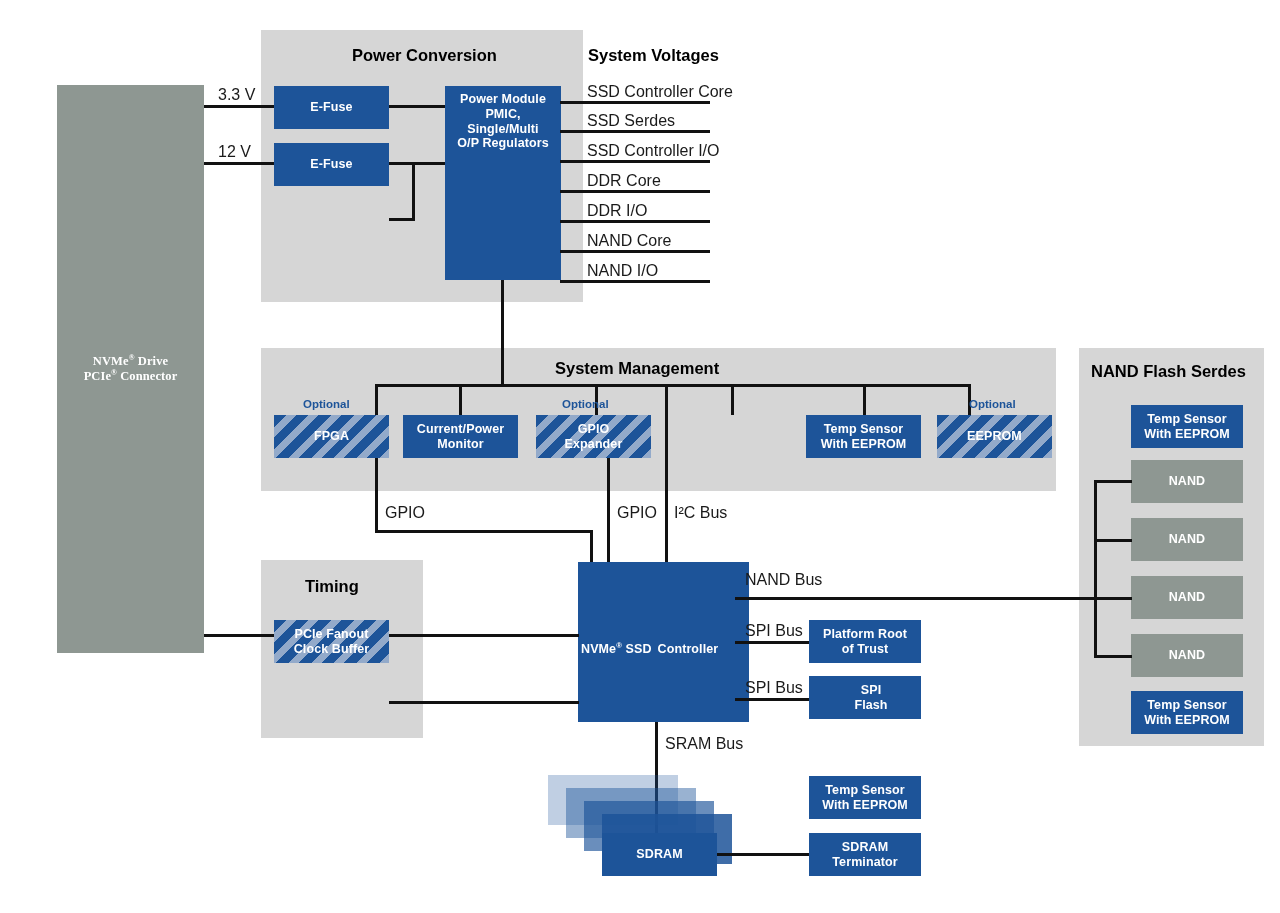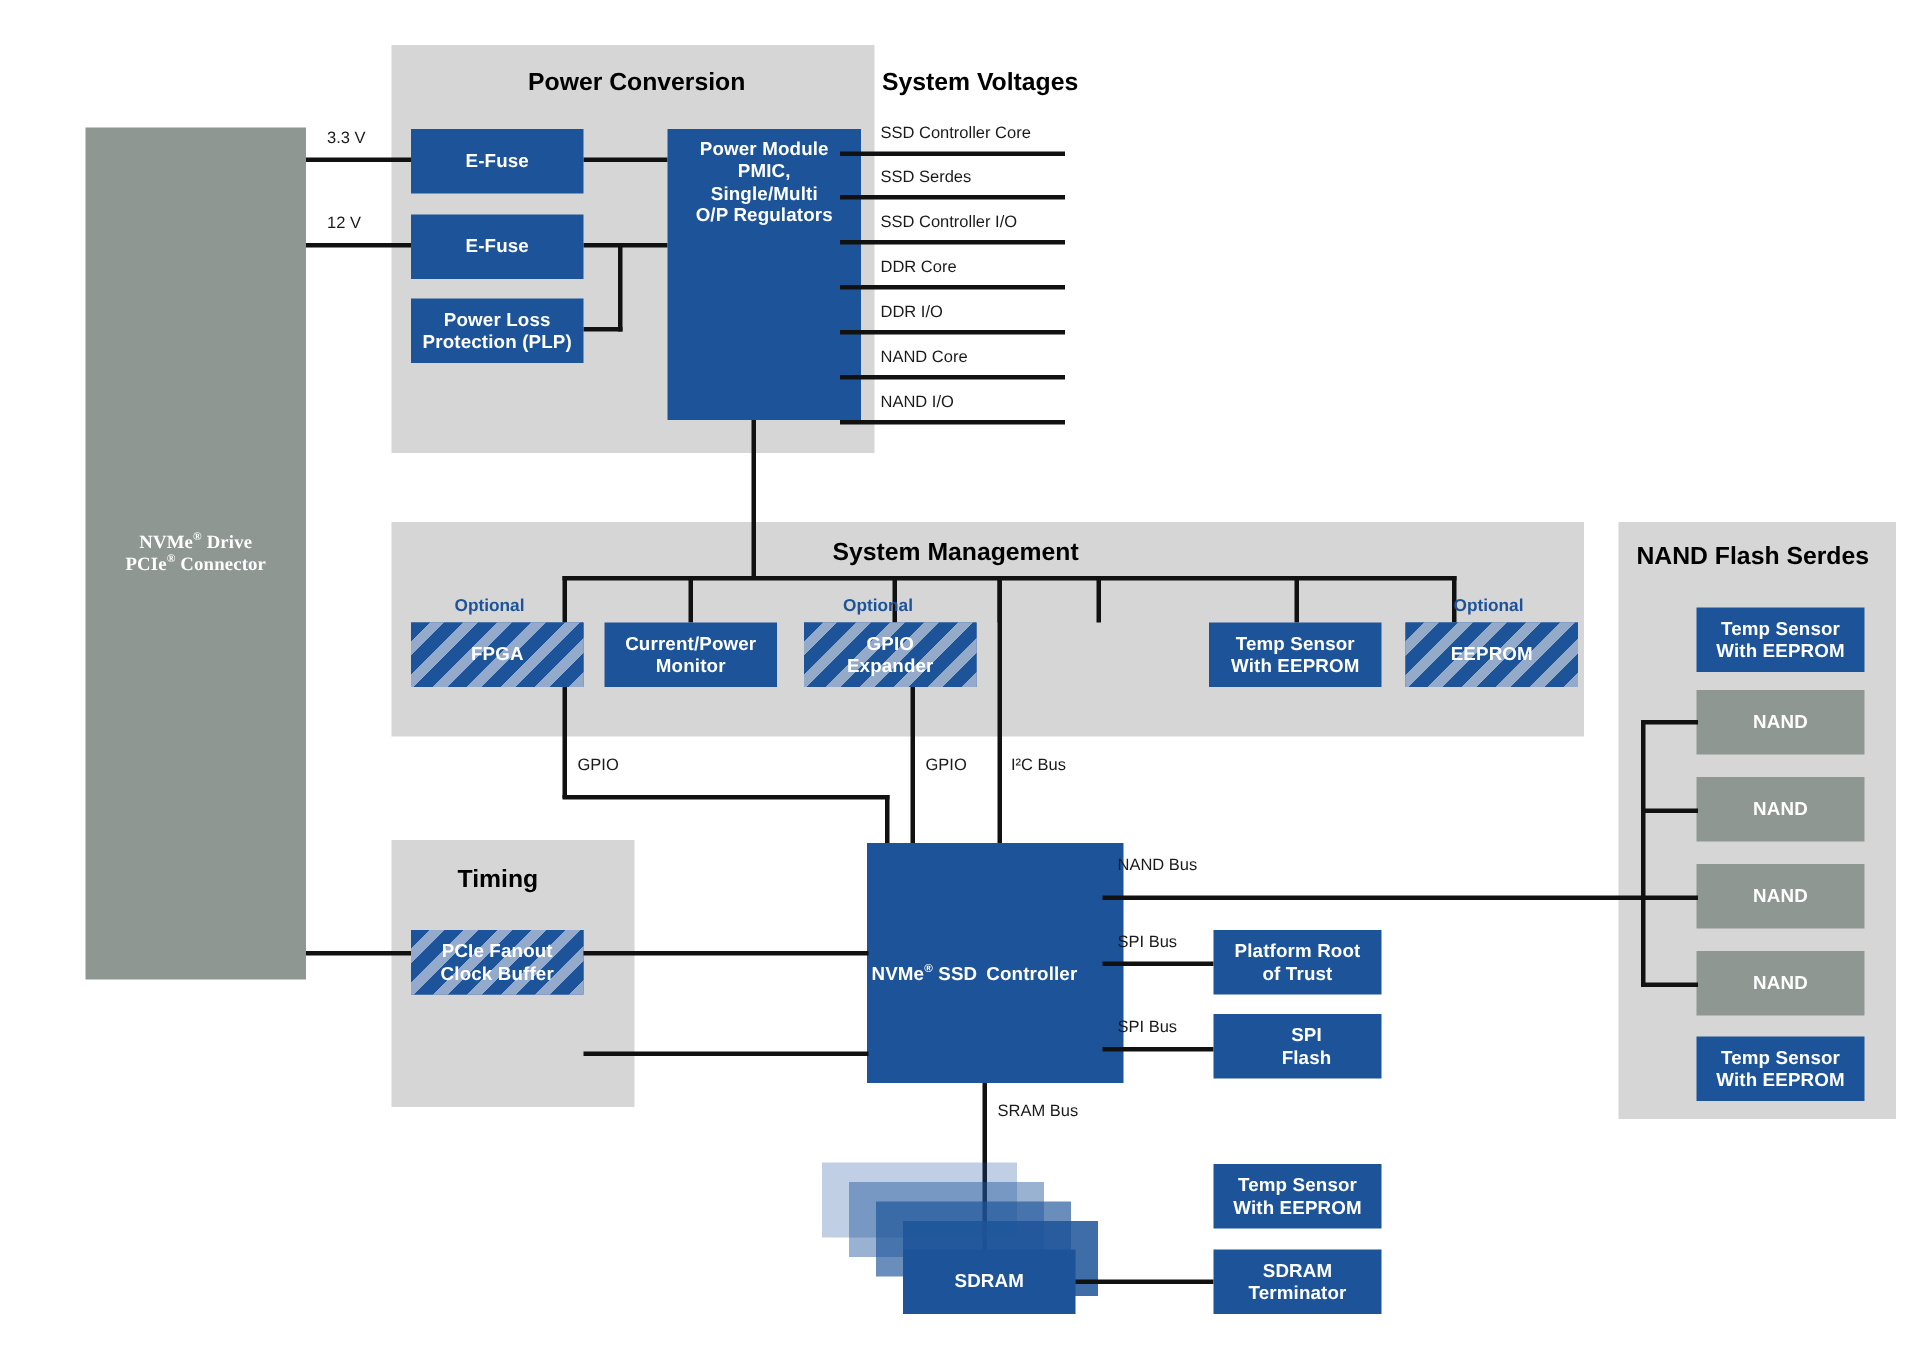--- a/index.html
+++ b/index.html
@@ -20,21 +20,21 @@
       #1d5499 7px,#1d5499 16px);
     background-color:#1d5499;
   }
 
   .optional{position:absolute;color:#1d5499;font-weight:bold;font-size:11.5px;white-space:nowrap;}
 
   .line{position:absolute;background:#111111;}
   .hline{height:3px;}
   .vline{width:3px;}
 
-  .lbl{position:absolute;color:#1a1a1a;font-size:11px;white-space:nowrap;}
+  .lbl{position:absolute;color:#1a1a1a;font-size:16px;white-space:nowrap;}
 
   .stack{position:absolute;}
   .stack i{position:absolute;display:block;background:#1d5499;}
 
   sup{font-size:.62em;vertical-align:super;line-height:0;}
 </style>
 </head>
 <body>
 
 <div id="canvas">
@@ -67,25 +67,21 @@
 
   <div class="line hline" style="left:389px;top:218px;width:26px;"></div>
   <div class="line vline" style="left:412px;top:162px;height:59px;"></div>
 
   <div class="box" style="left:274px;top:86px;width:115px;height:43px;">
     <span>E-Fuse</span>
   </div>
   <div class="box" style="left:274px;top:143px;width:115px;height:43px;">
     <span>E-Fuse</span>
   </div>
-  <div class="box" style="left:274px;top:199px;width:115px;height:43px;flex-direction:column;">
-    <span>Power Loss</span>
-    <span>Protection (PLP)</span>
-  </div>
-  <div class="box" style="left:445px;top:86px;width:129px;height:194px;flex-direction:column;justify-content:flex-start;padding-top:6px;">
+  <div class="box" style="left:445px;top:86px;width:116px;height:194px;flex-direction:column;justify-content:flex-start;padding-top:6px;">
     <span>Power Module</span>
     <span>PMIC,</span>
     <span>Single/Multi</span>
     <span>O/P Regulators</span>
   </div>
 
   <div class="line hline" style="left:560px;top:101px;width:150px;"></div>
   <div class="lbl" style="left:587px;top:83px;">SSD Controller Core</div>
 
   <div class="line hline" style="left:560px;top:130px;width:150px;"></div>

